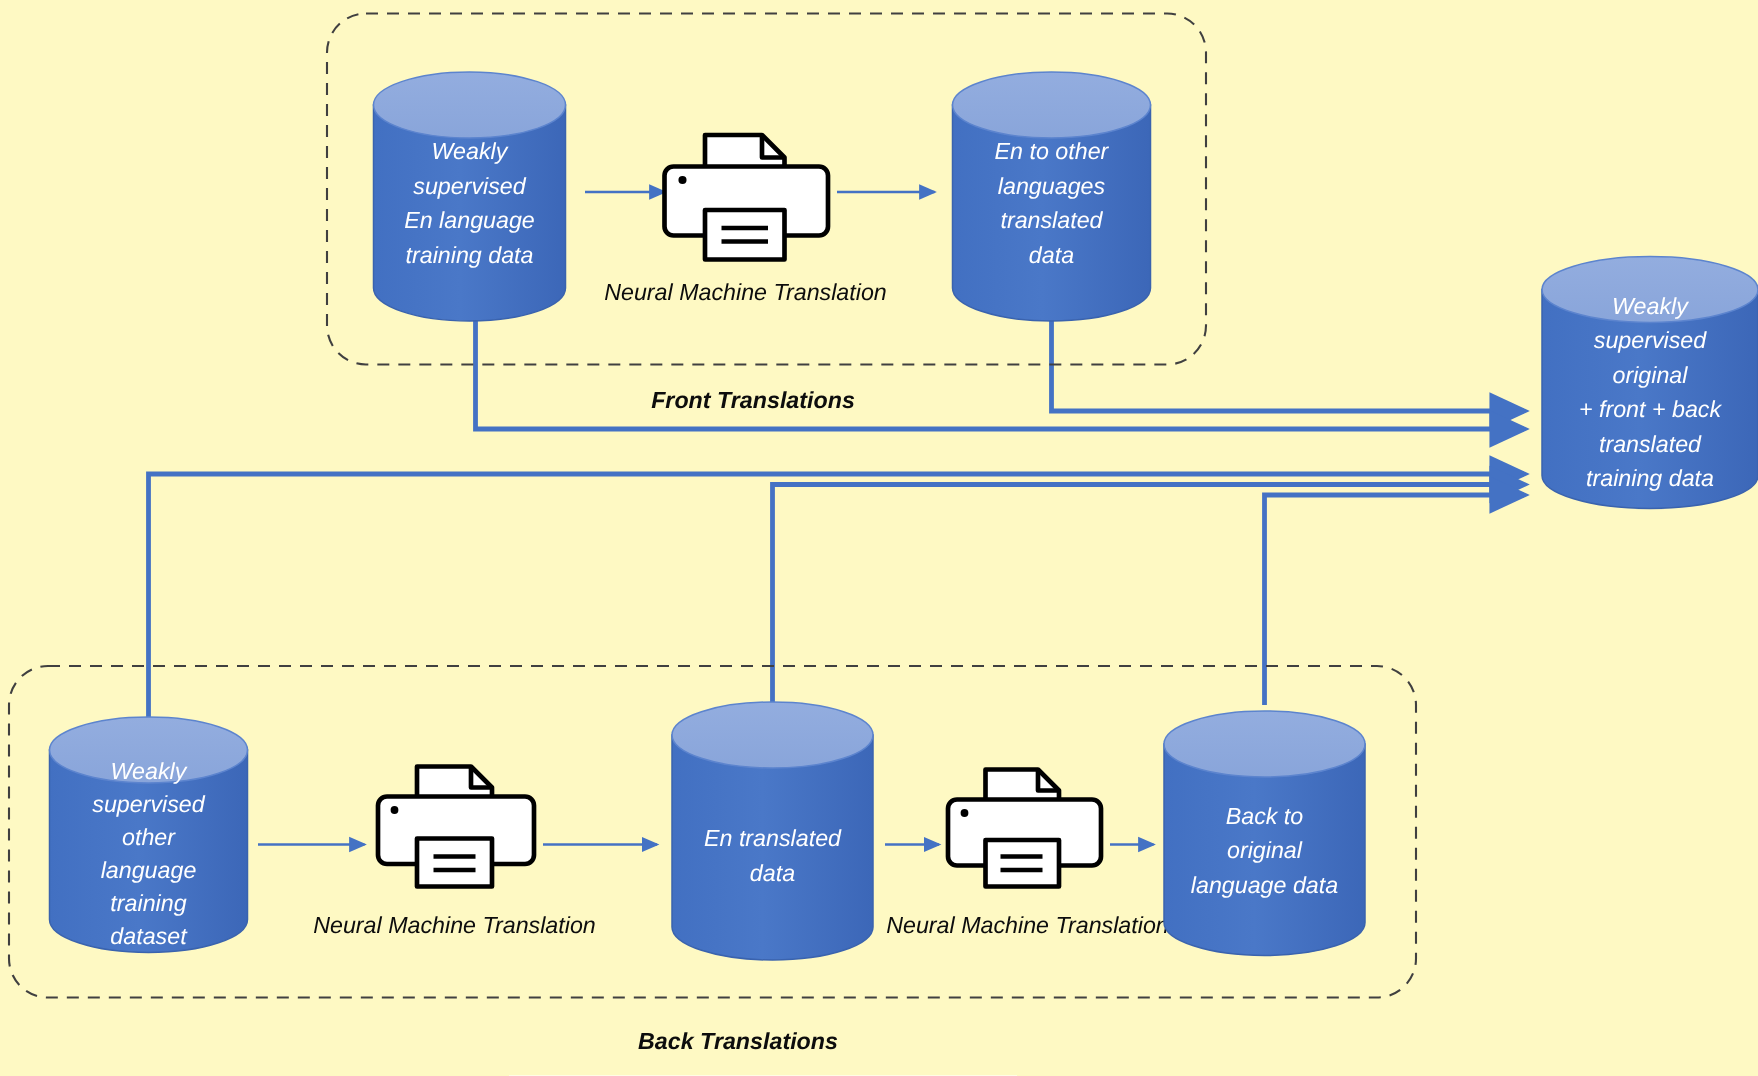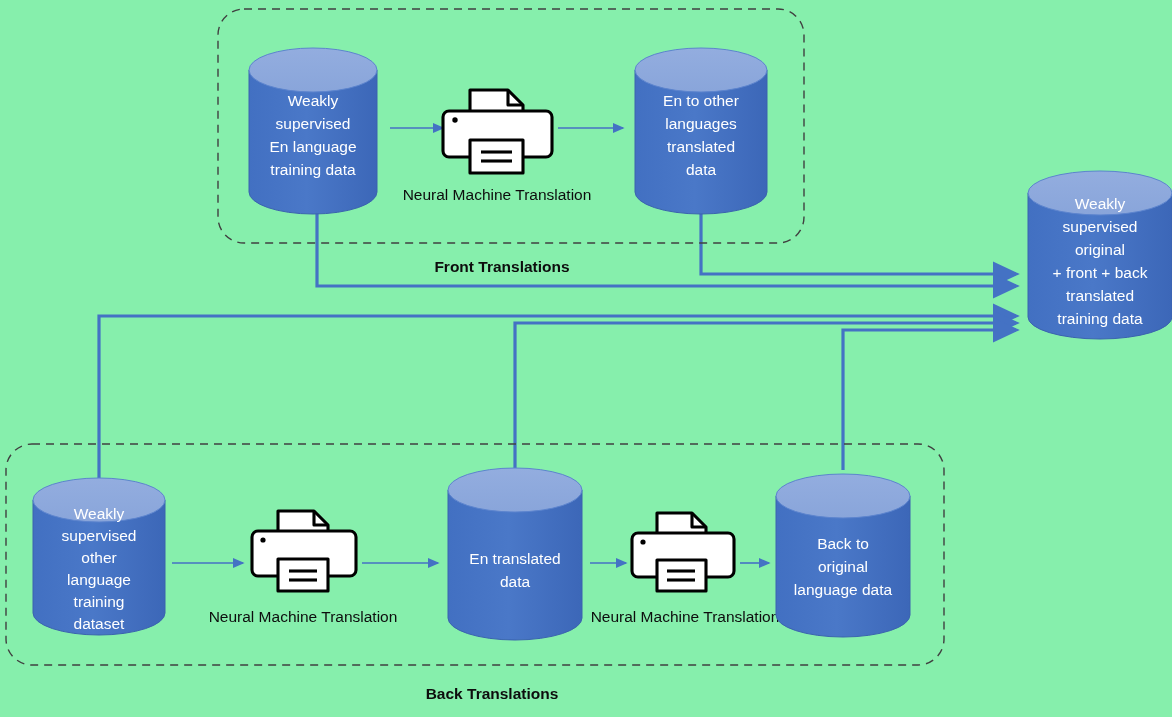--- a/index.html
+++ b/index.html
@@ -4,23 +4,24 @@
 <style>
   html, body {
     margin: 0;
     padding: 0;
     background: #ffffff;
   }
   #canvas {
     position: relative;
     width: 1172px;
     height: 717px;
-    background: #86efac;
+    background: #fef9c3;
     font-family: "Liberation Sans", sans-serif;
     overflow: hidden;
+    font-style: italic;
   }
   svg.layer {
     position: absolute;
     top: 0;
     left: 0;
     width: 1172px;
     height: 717px;
   }
   .cyl-text {
     fill: #ffffff;

